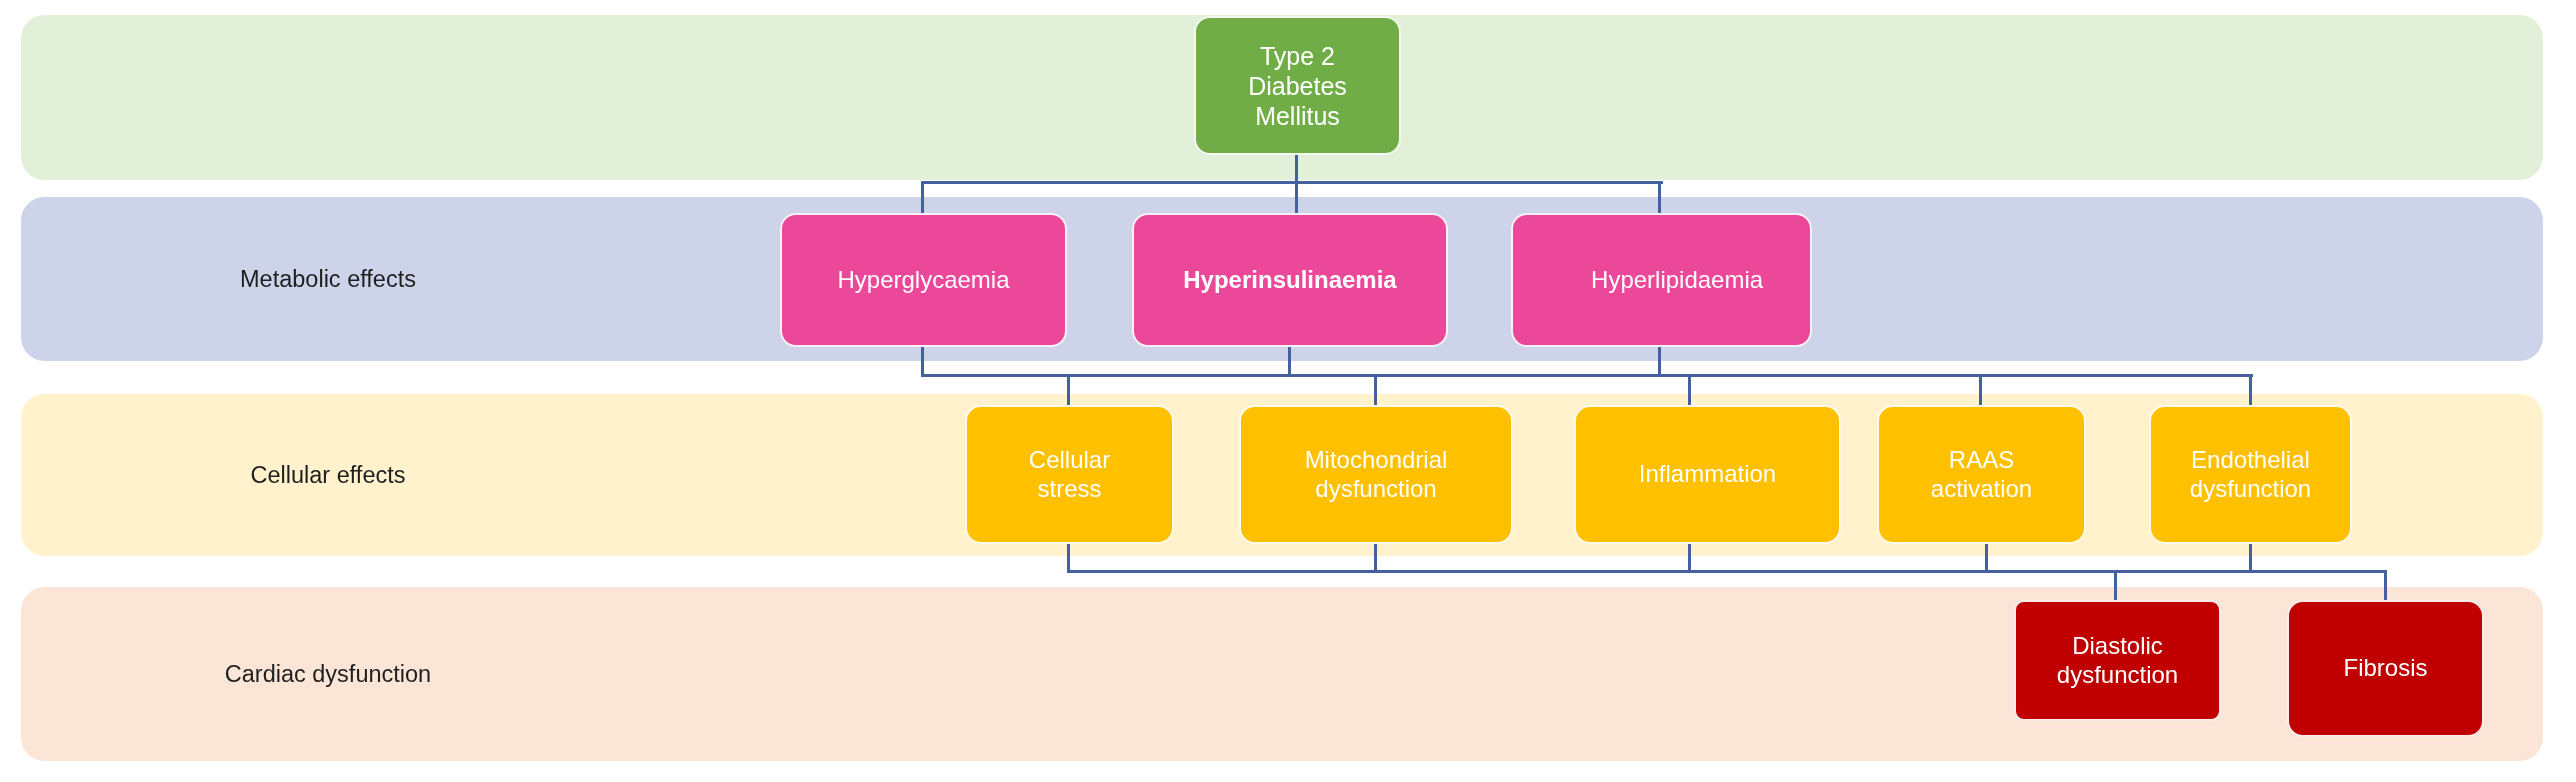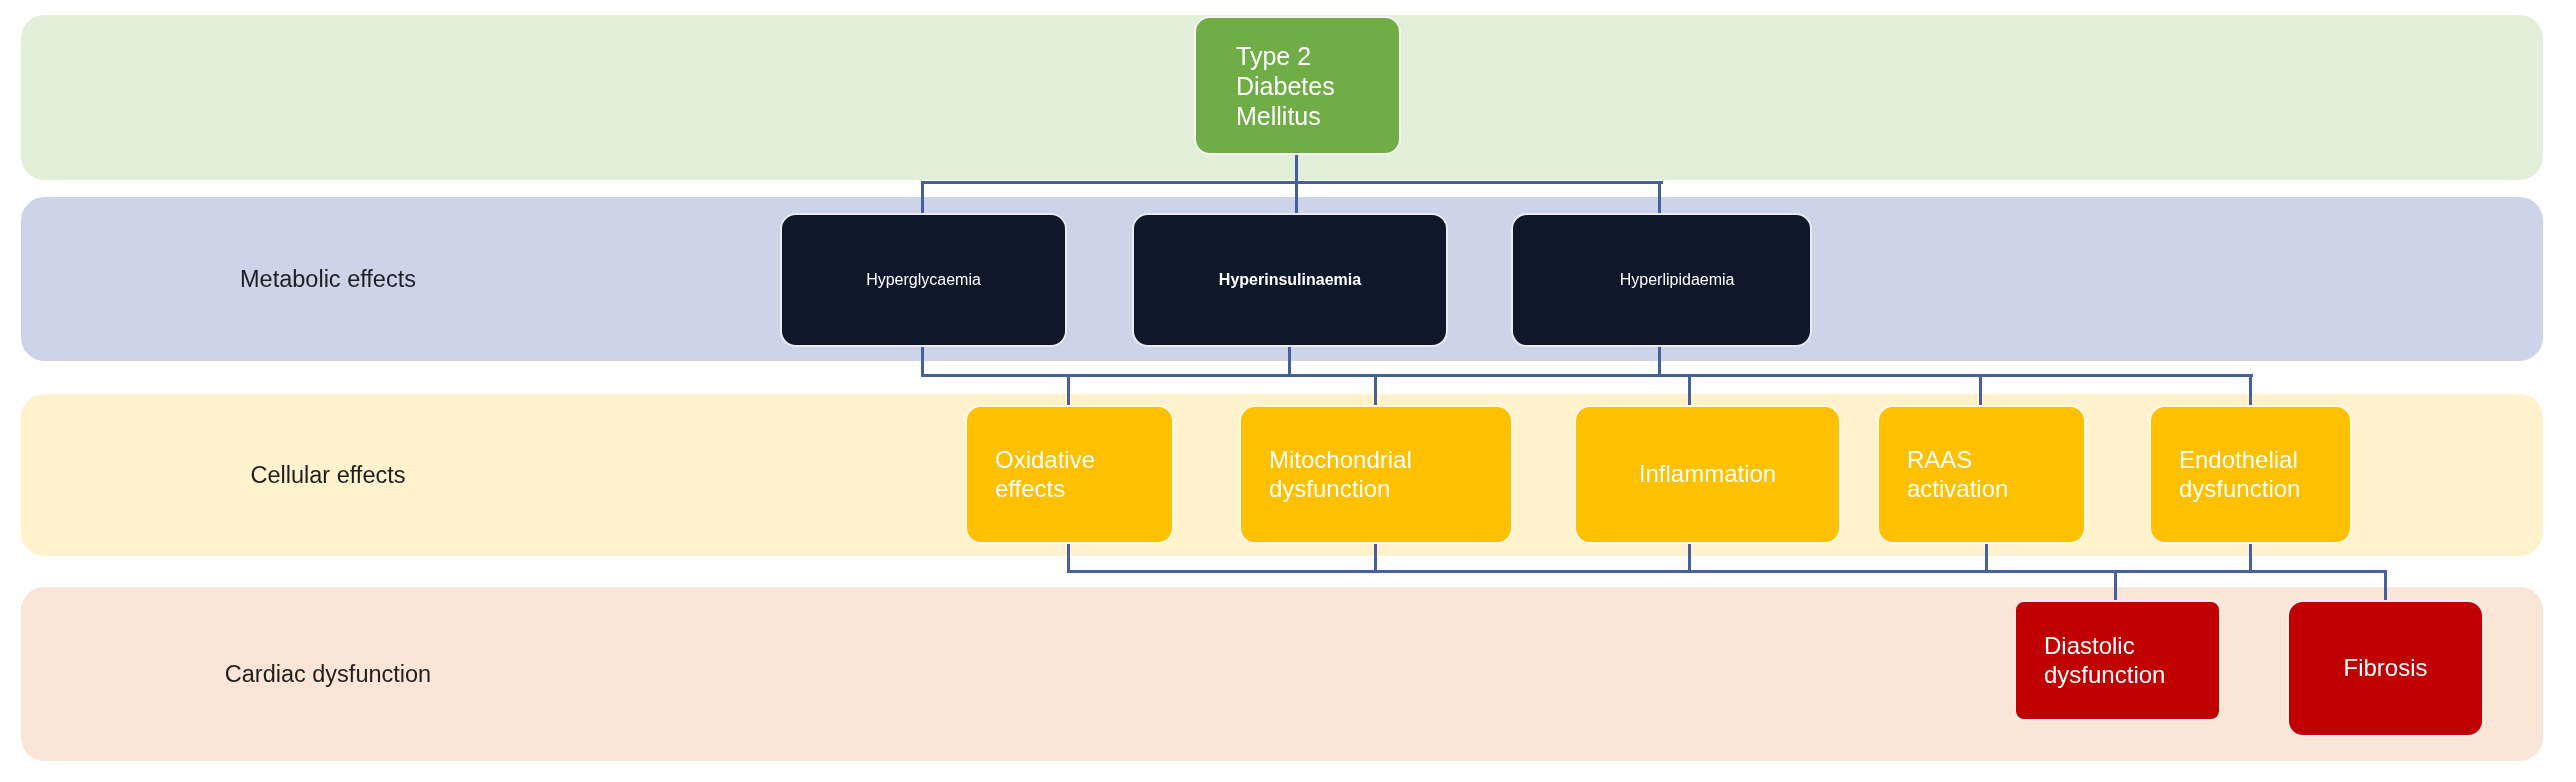--- a/index.html
+++ b/index.html
@@ -31,30 +31,30 @@
     transform:translateY(-50%);
   }
   .lbl-metabolic{top:279px;}
   .lbl-cellular{top:475px;}
   .lbl-cardiac{top:674px;}
   .node{
     position:absolute;
     display:flex;
     align-items:center;
     justify-content:center;
-    text-align:left;
+    text-align:center;
     color:#ffffff;
     border:2.2px solid rgba(255,255,255,0.92);
     border-radius:16px;
     box-sizing:border-box;
     line-height:1.2;
     z-index:3;
   }
   .node-green{background:#70AD47;font-size:25px;padding:0 40px;}
-  .node-blue{background:#0f172a;font-size:16px;padding:0 8.8px;}
+  .node-blue{background:#ec4899;font-size:24px;padding:0 8.8px;}
   .node-amber{background:#FFC000;font-size:24px;padding:0 28px;}
   .node-red{background:#C00000;font-size:24px;padding:0 28px;}
   .hline,.vline{position:absolute;background:#44619E;z-index:1;}
   .hline{height:2.9px;}
   .vline{width:2.9px;}
 </style>
 </head>
 <body>
 
 <div class="stage">
@@ -91,21 +91,21 @@
   <div class="hline" style="left:1067px;top:570px;width:1320px;"></div>
   <div class="vline" style="left:2114px;top:570px;height:32px;"></div>
   <div class="vline" style="left:2384px;top:570px;height:32px;"></div>
 
   <div class="node node-green" style="left:1194px;top:16px;width:207px;height:139px;">Type 2 Diabetes Mellitus</div>
 
   <div class="node node-blue" style="left:780px;top:213px;width:287px;height:134px;">Hyperglycaemia</div>
   <div class="node node-blue" style="left:1132px;top:213px;width:316px;height:134px;font-weight:bold;">Hyperinsulinaemia</div>
   <div class="node node-blue" style="left:1511px;top:213px;width:301px;height:134px;padding-left:40px;">Hyperlipidaemia</div>
 
-  <div class="node node-amber" style="left:965px;top:405px;width:209px;height:139px;">Oxidative effects</div>
+  <div class="node node-amber" style="left:965px;top:405px;width:209px;height:139px;">Cellular stress</div>
   <div class="node node-amber" style="left:1239px;top:405px;width:274px;height:139px;">Mitochondrial dysfunction</div>
   <div class="node node-amber" style="left:1574px;top:405px;width:267px;height:139px;padding:0 8.8px;">Inflammation</div>
   <div class="node node-amber" style="left:1877px;top:405px;width:209px;height:139px;">RAAS activation</div>
   <div class="node node-amber" style="left:2149px;top:405px;width:203px;height:139px;">Endothelial dysfunction</div>
 
   <div class="node node-red" style="left:2014px;top:600px;width:207px;height:121px;border-radius:10px;">Diastolic dysfunction</div>
   <div class="node node-red" style="left:2287px;top:600px;width:197px;height:137px;">Fibrosis</div>
 
 </div>
 

